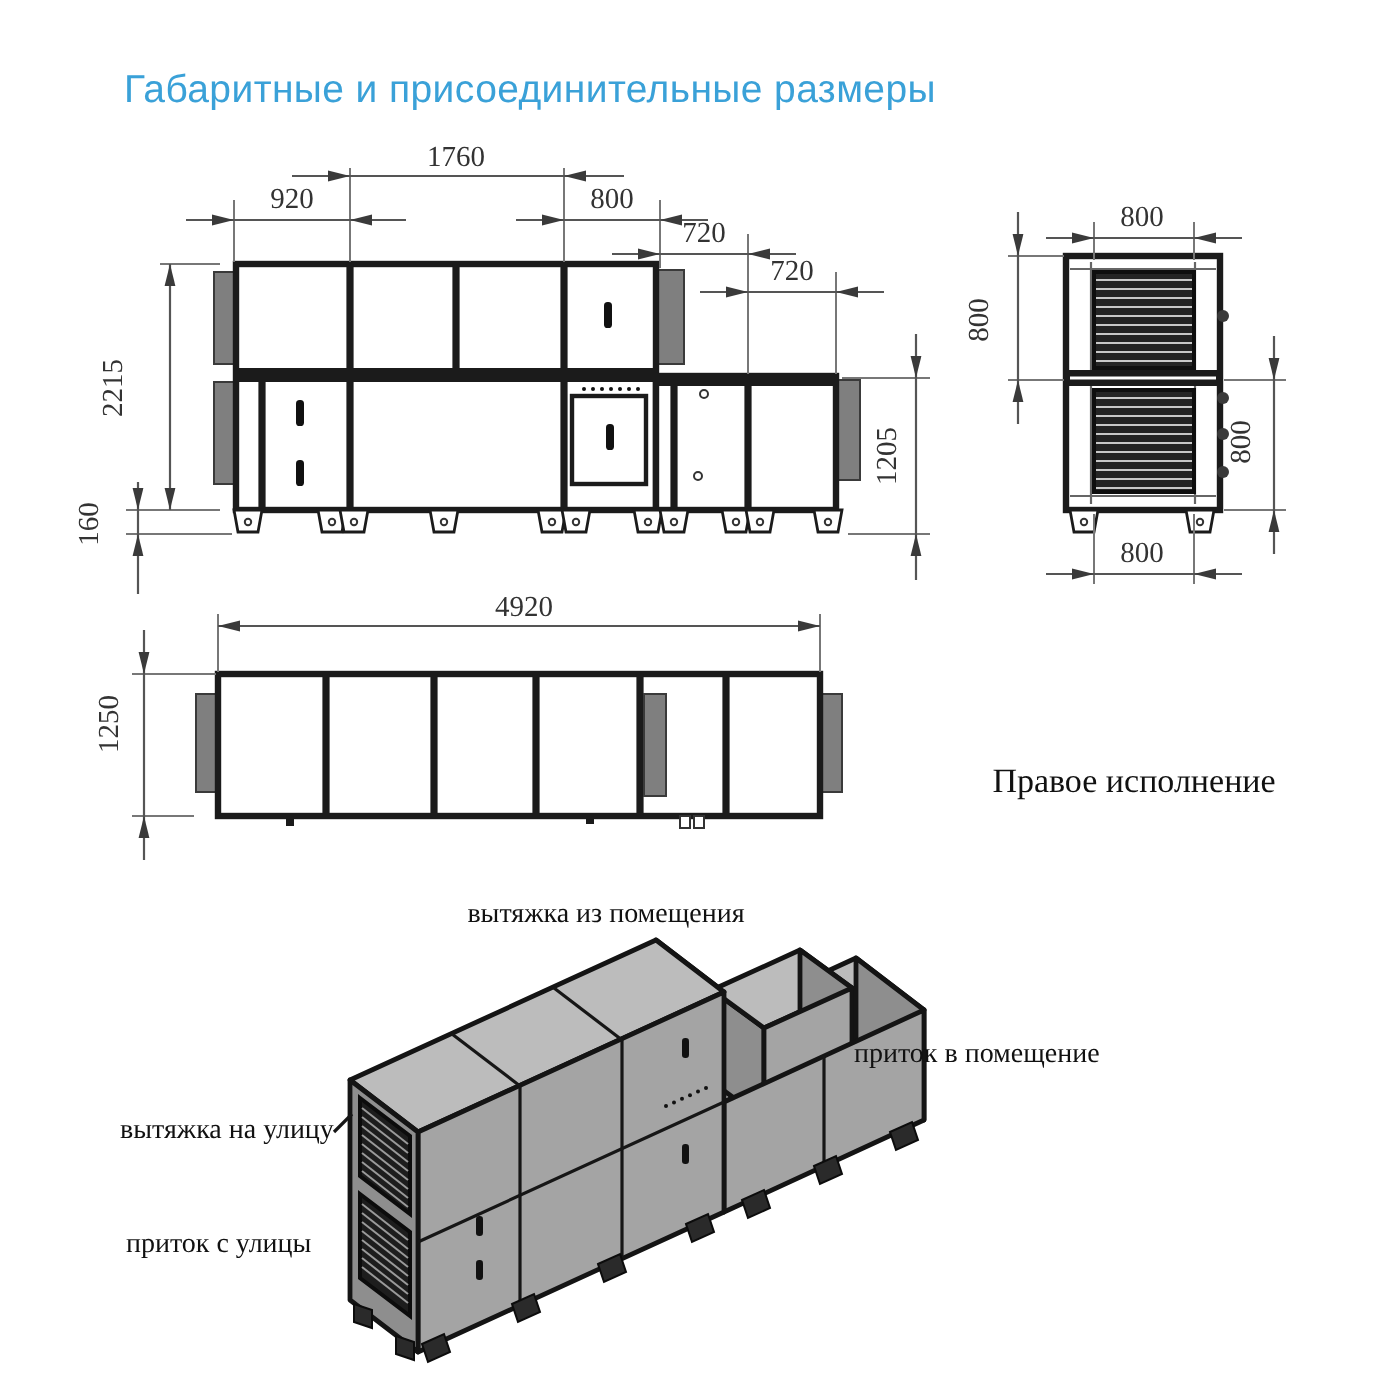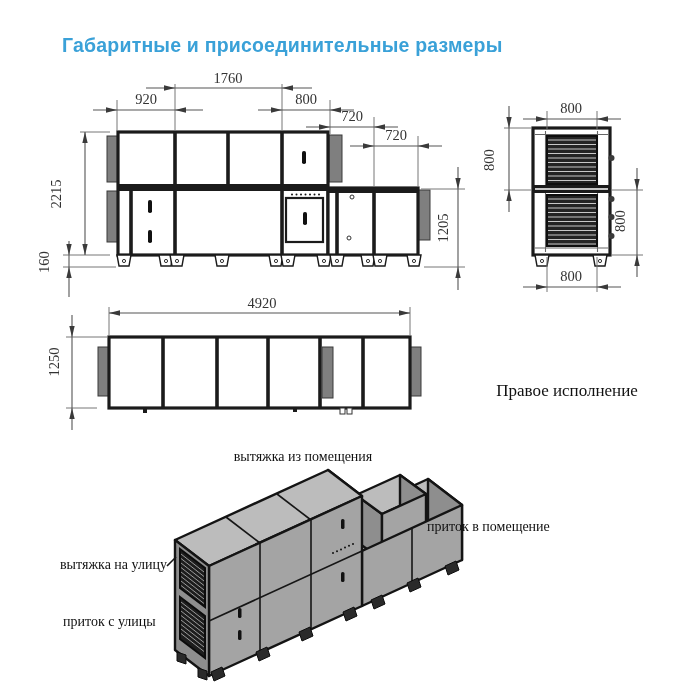--- a/index.html
+++ b/index.html
@@ -1,18 +1,18 @@
 <!DOCTYPE html>
 <html><head>
 <meta charset="utf-8">
 <style>
   html,body{margin:0;padding:0;background:#fff;}
   #page{position:relative;width:700px;height:700px;background:#fff;overflow:hidden;
         font-family:"Liberation Sans",sans-serif;}
-  #title{position:absolute;left:62px;top:34px;font-size:19.5px;font-weight:700;
+  #title{position:absolute;left:62px;top:34px;font-size:19.5px;font-weight:400;
          color:#3aa1d8;letter-spacing:0.2px;}
   svg{position:absolute;left:0;top:0;}
   .frame{fill:#fff;stroke:#1b1b1b;stroke-width:3.2;}
   .divider{stroke:#1b1b1b;stroke-width:3.6;}
   .thin{stroke:#666;stroke-width:1.1;fill:none;}
   .ext{stroke:#777;stroke-width:1;}
   .dimline{stroke:#555;stroke-width:1.1;}
   .dimarrow{fill:#3a3a3a;}
   .dimtext{font:14.5px "Liberation Serif",serif;fill:#333;}
   .flange{fill:#7f7f7f;stroke:#3a3a3a;stroke-width:1;}

